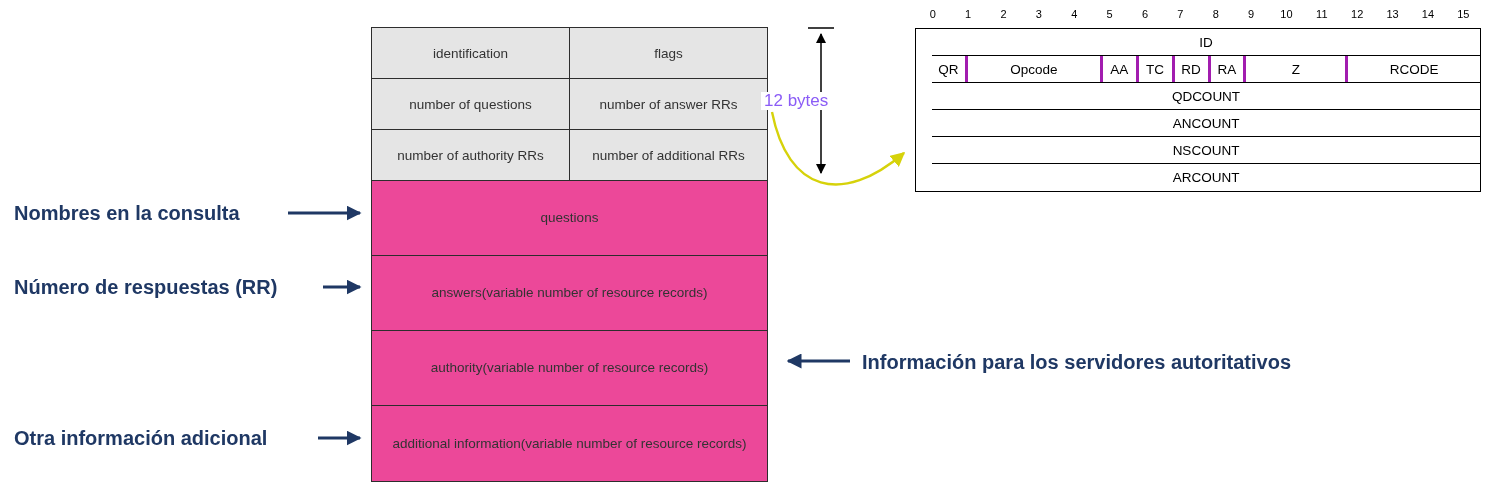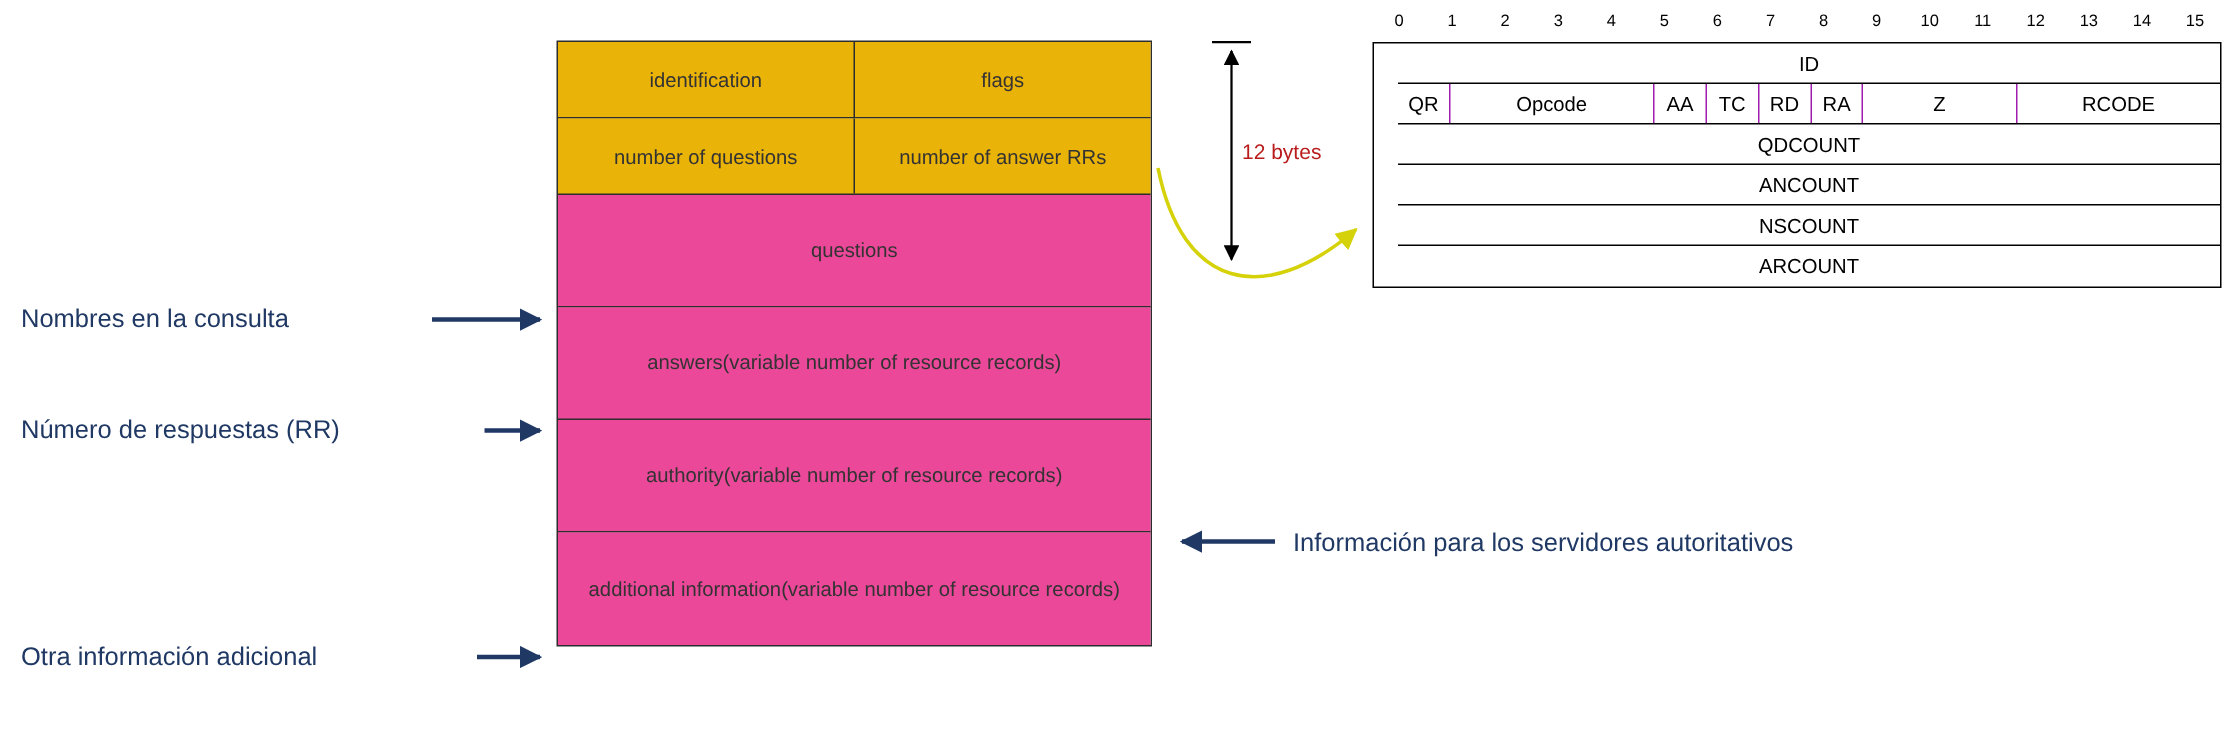--- a/index.html
+++ b/index.html
@@ -11,50 +11,50 @@
     width: 1490px;
     height: 494px;
     background: #ffffff;
     overflow: hidden;
   }
 
   
   .side-label {
     position: absolute;
     color: #1f3864;
-    font-weight: normal;
-    font-size: 17px;
+    font-weight: bold;
+    font-size: 20px;
     line-height: 24px;
     white-space: nowrap;
   }
 
   .bytes-label {
     position: absolute;
-    left: 825px;
+    left: 761px;
     top: 92px;
     background: #ffffff;
-    color: #b91c1c;
-    font-size: 14px;
+    color: #8b5cf6;
+    font-size: 17px;
     line-height: 18px;
     padding: 0 3px;
     z-index: 3;
   }
 
   
   .msg-table {
     position: absolute;
     left: 371px;
     top: 27px;
     width: 397px;
     border: 1px solid #2d2d2d;
     z-index: 1;
   }
   .msg-row { display: flex; border-bottom: 1px solid #2d2d2d; }
   .msg-row:last-child { border-bottom: none; }
-  .msg-row.yellow { background: #eab308; height: 51px; }
+  .msg-row.yellow { background: #e5e5e5; height: 51px; }
   .msg-row.cyan   { background: #ec4899; height: 75px; flex-direction: row; align-items: center; justify-content: center; }
   .half-cell {
     flex: 1;
     display: flex;
     align-items: center;
     justify-content: center;
     font-size: 13.5px;
     color: #333333;
     text-align: center;
   }
@@ -84,21 +84,21 @@
   .bit-cols span { flex: 1; text-align: center; }
   .bit-grid { border: 1px solid #000000; background: #ffffff; padding-left: 16px; }
   .bit-row { display: flex; height: 27px; border-bottom: 1px solid #000000; }
   .bit-row:last-child { border-bottom: none; }
   .bit-cell {
     display: flex;
     align-items: center;
     justify-content: center;
     font-size: 13.5px;
     color: #000000;
-    border-right: 1px solid #a21caf;
+    border-right: 3px solid #a21caf;
     overflow: hidden;
   }
   .bit-cell:last-child { border-right: none; }
 
   
   .arrows {
     position: absolute;
     left: 0; top: 0;
     width: 1490px;
     height: 494px;
@@ -112,20 +112,24 @@
 <div class="canvas">
 
   <div class="msg-table">
     <div class="msg-row yellow">
       <div class="half-cell">identification</div>
       <div class="half-cell">flags</div>
     </div>
     <div class="msg-row yellow">
       <div class="half-cell">number of questions</div>
       <div class="half-cell">number of answer RRs</div>
+    </div>
+    <div class="msg-row yellow">
+      <div class="half-cell">number of authority RRs</div>
+      <div class="half-cell">number of additional RRs</div>
     </div>
     <div class="msg-row cyan">
       <div class="cell-title">questions</div>
     </div>
     <div class="msg-row cyan">
       <div class="cell-title">answers</div>
       <div class="cell-subtitle">(variable number of resource records)</div>
     </div>
     <div class="msg-row cyan">
       <div class="cell-title">authority</div>

